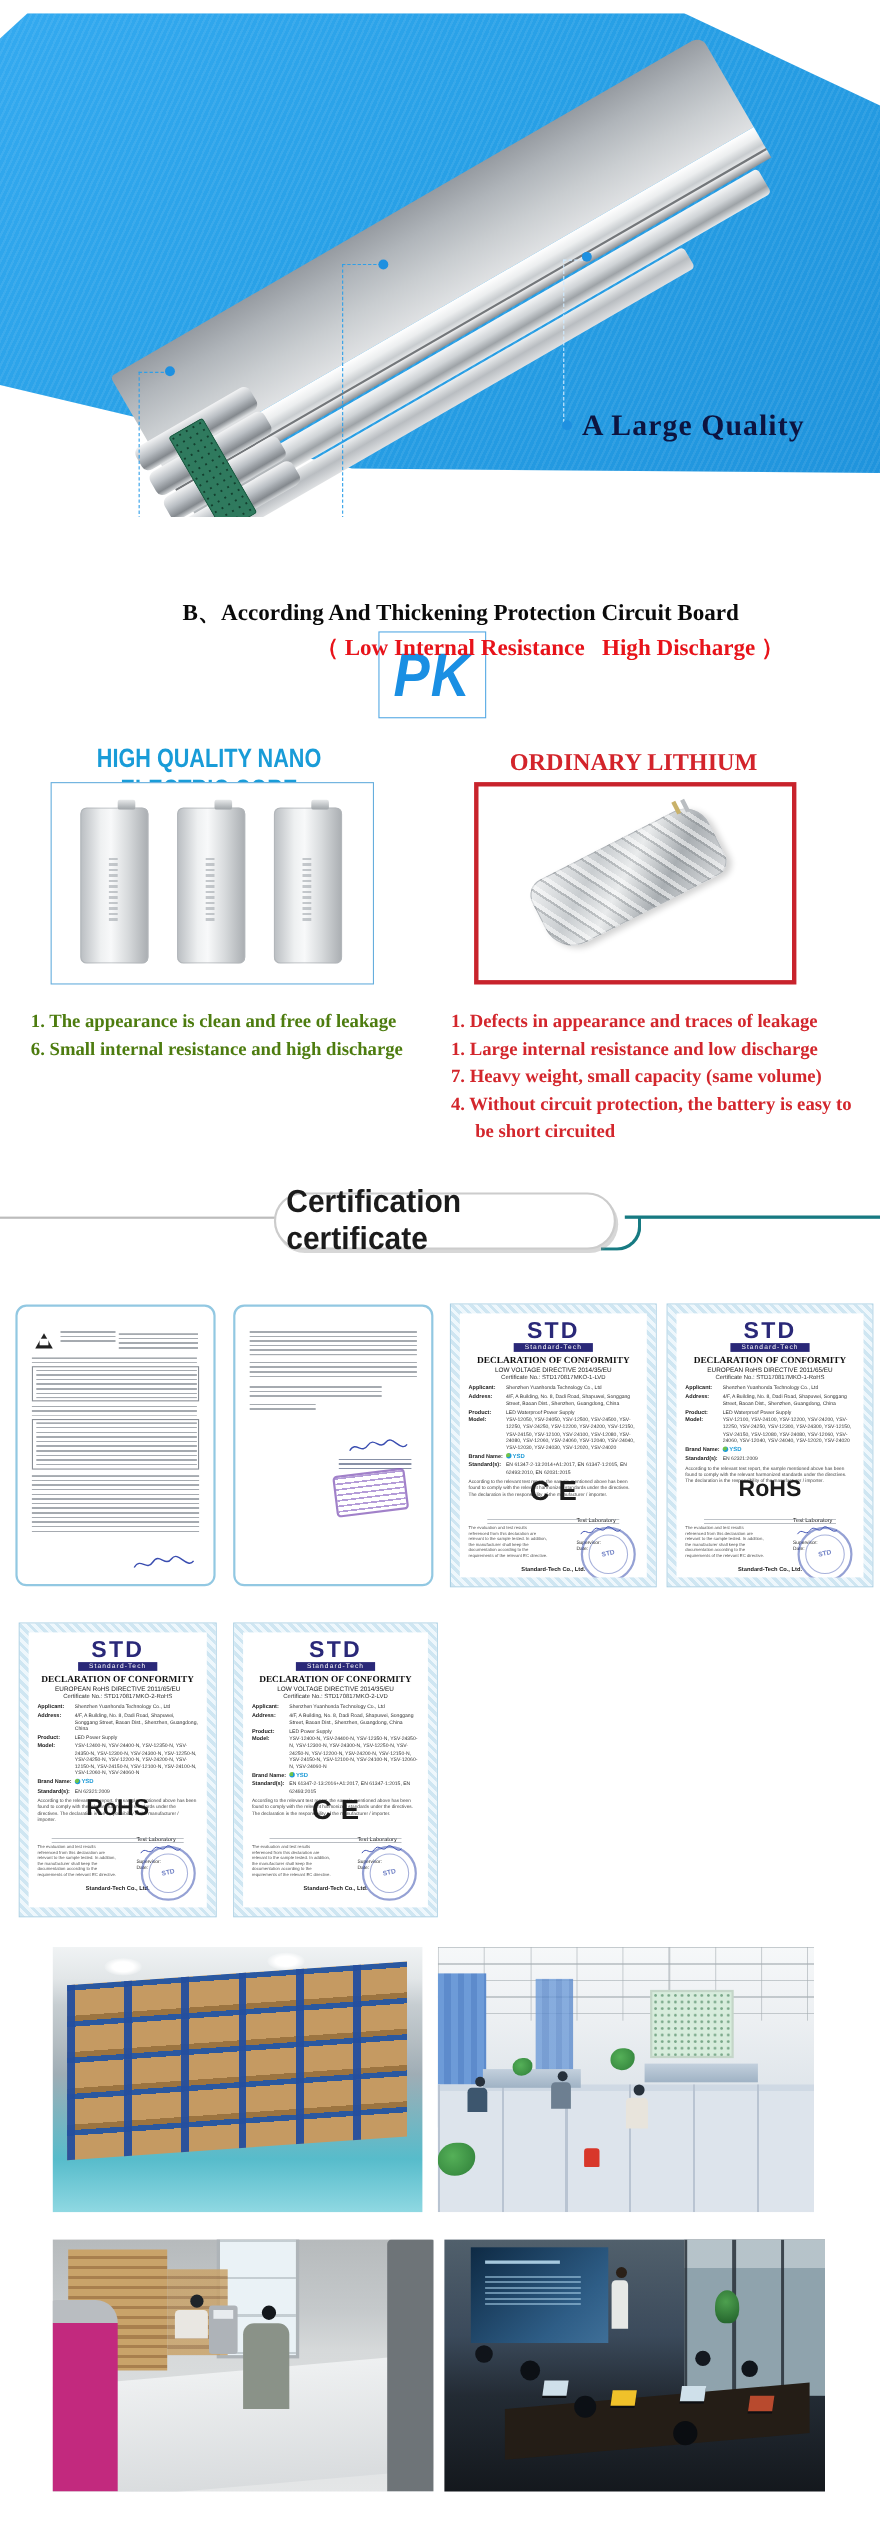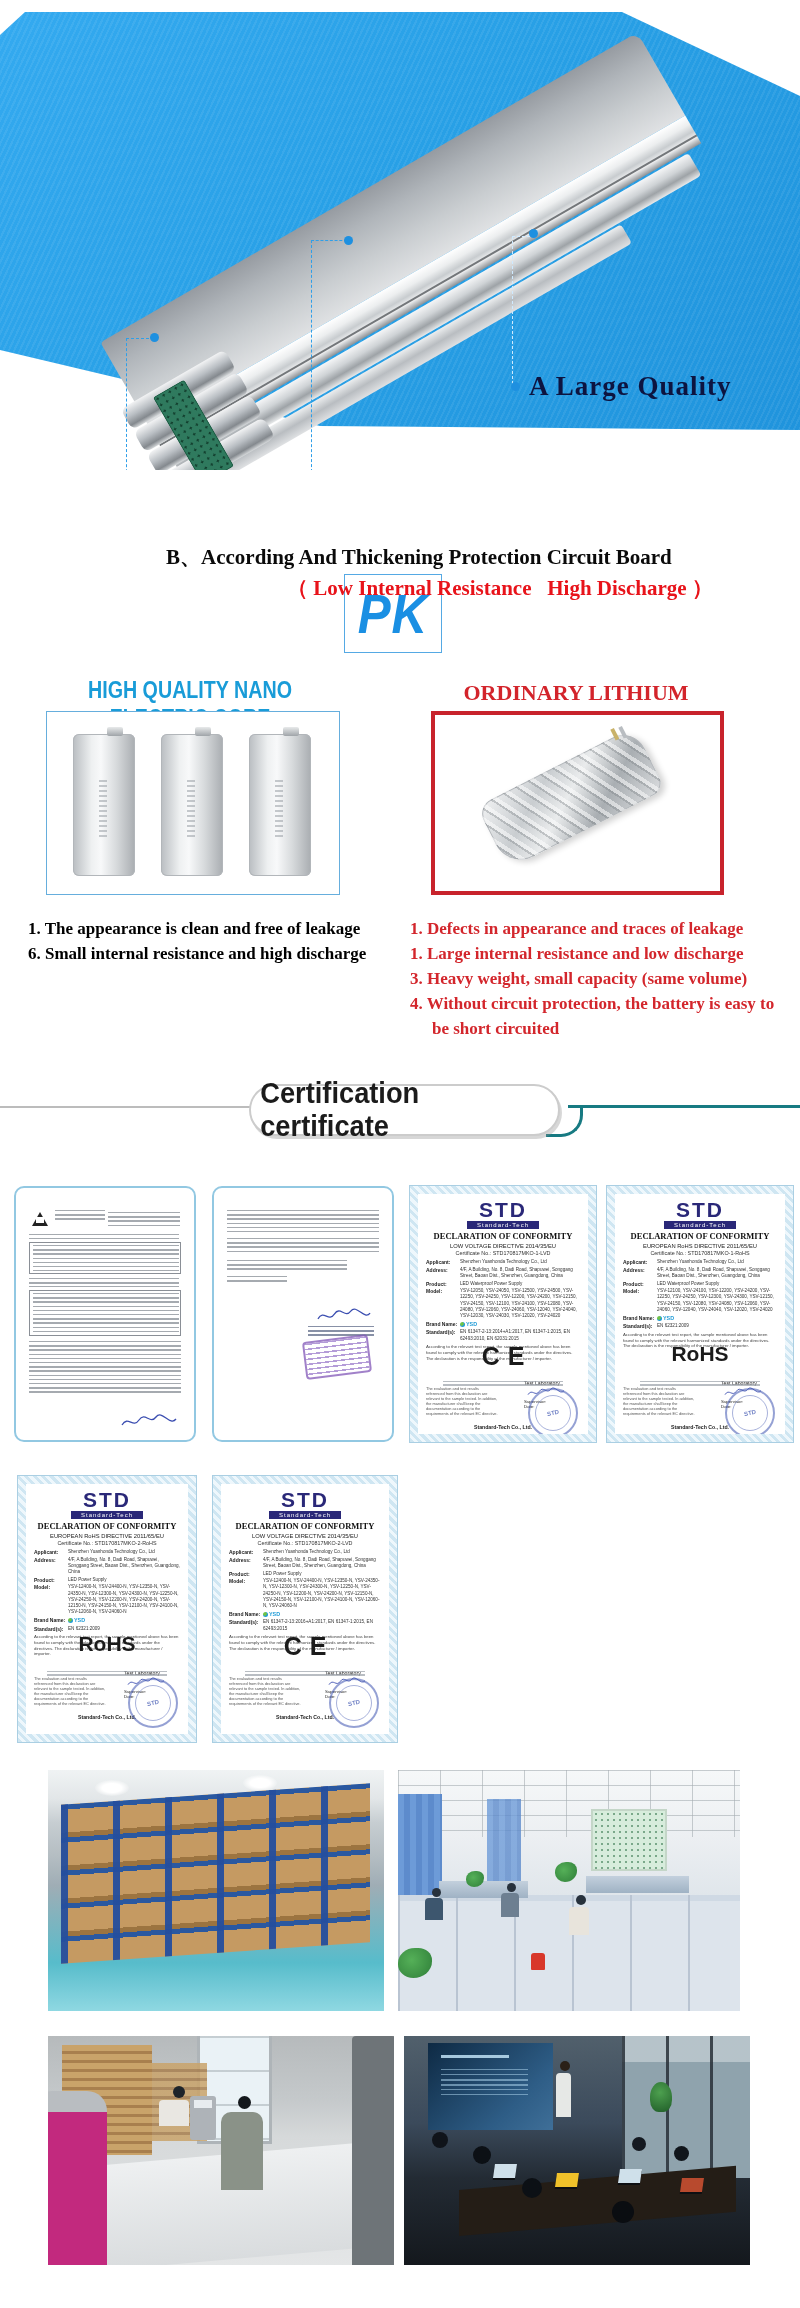--- a/index.html
+++ b/index.html
@@ -69,21 +69,21 @@
   .crumpled{position:absolute;left:48px;top:48px;width:176px;height:70px;border-radius:16px 24px 14px 28px;
     transform:rotate(-27deg);
     background:linear-gradient(145deg,#f2f3f4 0%,#c9cdd0 30%,#e9ebec 48%,#a9aeb2 70%,#dcdee0 100%);
     box-shadow:0 0 0 1px #b5b9bd inset,3px 4px 6px rgba(0,0,0,.18);}
   .crumpled::before{content:"";position:absolute;inset:0;border-radius:inherit;
     background:repeating-linear-gradient(60deg,rgba(120,126,130,.35) 0 2px,rgba(255,255,255,.5) 2px 6px,rgba(0,0,0,0) 6px 12px);}
   .crumpled::after{content:"";position:absolute;top:-8px;right:18px;width:4px;height:12px;background:#c9b26a;
     box-shadow:8px 2px 0 #b9bdc1;}
 
   .cmp-list{position:absolute;font-family:"Liberation Serif",serif;font-weight:bold;font-size:17px;line-height:25px;}
-  .cmp-list-left{left:28px;top:916px;width:368px;color:#000000;}
+  .cmp-list-left{left:28px;top:916px;width:368px;color:#4d7c0f;}
   .cmp-list-right{left:410px;top:916px;width:384px;color:#d3262c;}
   .cmp-item{padding-left:22px;text-indent:-22px;}
 
   
   .banner-line-gray{position:absolute;left:0;top:1106px;width:252px;height:2px;background:#bcbcbc;}
   .banner-line-teal{position:absolute;left:568px;top:1105px;width:232px;height:3px;background:#177a82;}
   .banner-hook{position:absolute;left:546px;top:1106px;width:34px;height:28px;
     border-right:3px solid #177a82;border-bottom:3px solid #177a82;border-radius:0 0 22px 0;background:transparent;}
   .banner-pill{position:absolute;left:249px;top:1084px;width:307px;height:48px;background:#fff;
     border:2px solid #cccccc;border-radius:26px;box-shadow:2px 3px 0 rgba(140,140,140,.35);
@@ -253,21 +253,21 @@
 
   <div class="cmp-list cmp-list-left">
 
   <div class="cmp-item">1. The appearance is clean and free of leakage</div>
       <div class="cmp-item">6. Small internal resistance and high discharge</div>
     </div>
   <div class="cmp-list cmp-list-right">
 
   <div class="cmp-item">1. Defects in appearance and traces of leakage</div>
       <div class="cmp-item">1. Large internal resistance and low discharge</div>
-      <div class="cmp-item">3. Heavy weight, small capacity (same volume)</div>
+      <div class="cmp-item">7. Heavy weight, small capacity (same volume)</div>
       <div class="cmp-item">4. Without circuit protection, the battery is easy to be short circuited</div>
     </div>
 
   <div class="banner-line-gray"></div>
   <div class="banner-hook"></div>
   <div class="banner-line-teal"></div>
   <div class="banner-pill">
     <span>Certification certificate</span>
   </div>
 

